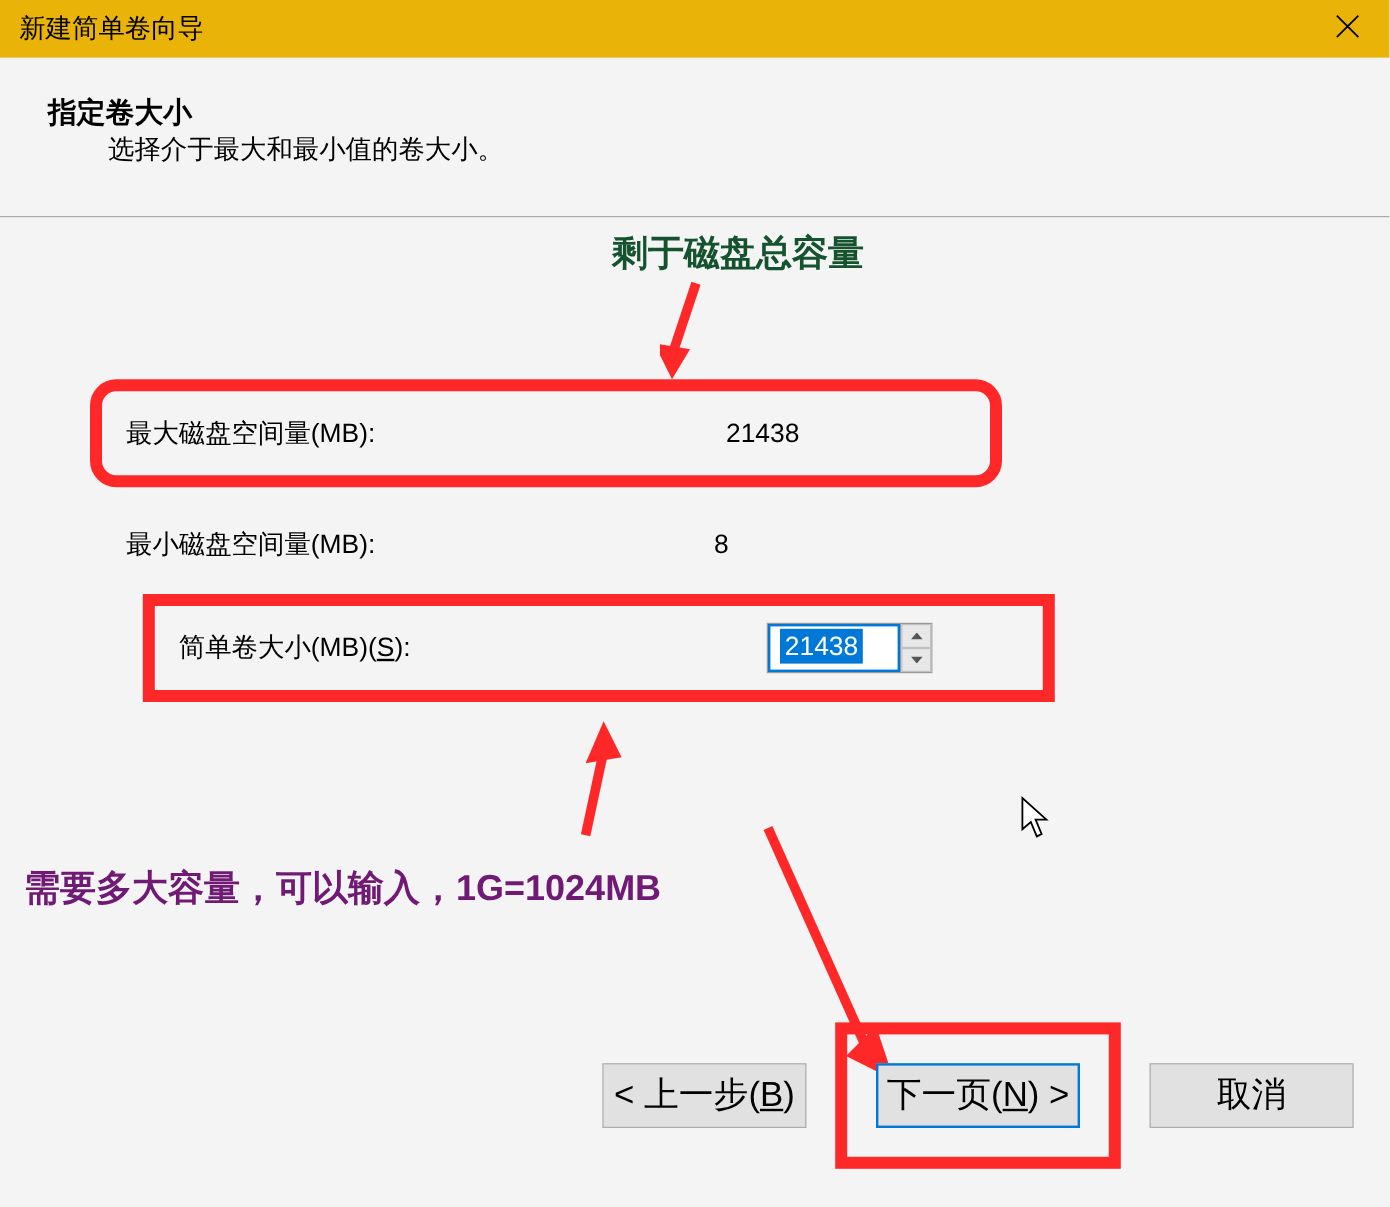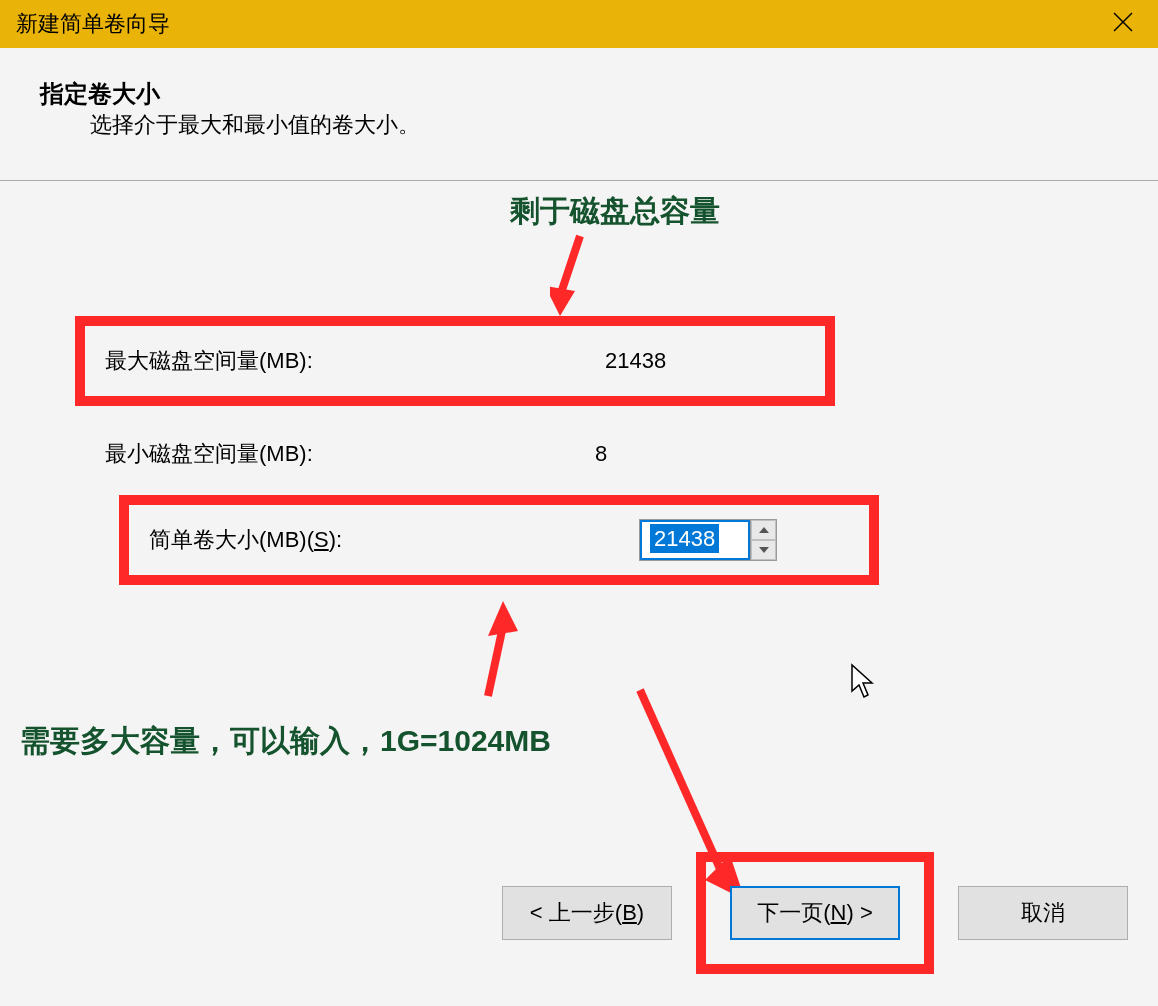--- a/index.html
+++ b/index.html
@@ -80,20 +80,21 @@
       width: 760px;
       display: flex;
       align-items: center;
       padding: 20px 20px;
     }
     .highlight-box {
       border: 10px solid #ff2828;
     }
     .row-1 {
       top: 135px;
+      border-radius: 22px;
     }
     .row-2 {
       top: 238px;
       padding-left: 30px;
     }
     .row-3 {
       top: 314px;
       margin-left: 44px;
     }
     .row-label {
@@ -139,21 +140,21 @@
       font-size: 10px;
       display: flex;
       align-items: center;
       justify-content: center;
       cursor: pointer;
     }
     .annotation-bottom {
       position: absolute;
       top: 528px;
       left: 20px;
-      color: #14532d;
+      color: #701a75;
       font-size: 30px;
       font-weight: 600;
       line-height: 2.1;
       text-align: right;
     }
     .cursor-icon {
       position: absolute;
       top: 482px;
       left: 850px;
     }
@@ -163,21 +164,21 @@
       right: 30px;
       display: flex;
       gap: 24px;
       align-items: center;
     }
     .wizard-btn {
       min-width: 170px;
       height: 54px;
       background: #e1e1e1;
       border: 1px solid #adadad;
-      font-size: 22px;
+      font-size: 29px;
       cursor: pointer;
       display: flex;
       align-items: center;
       justify-content: center;
     }
     .next-btn-wrapper {
       border: 10px solid #ff2828;
       padding: 24px;
       display: inline-block;
     }

